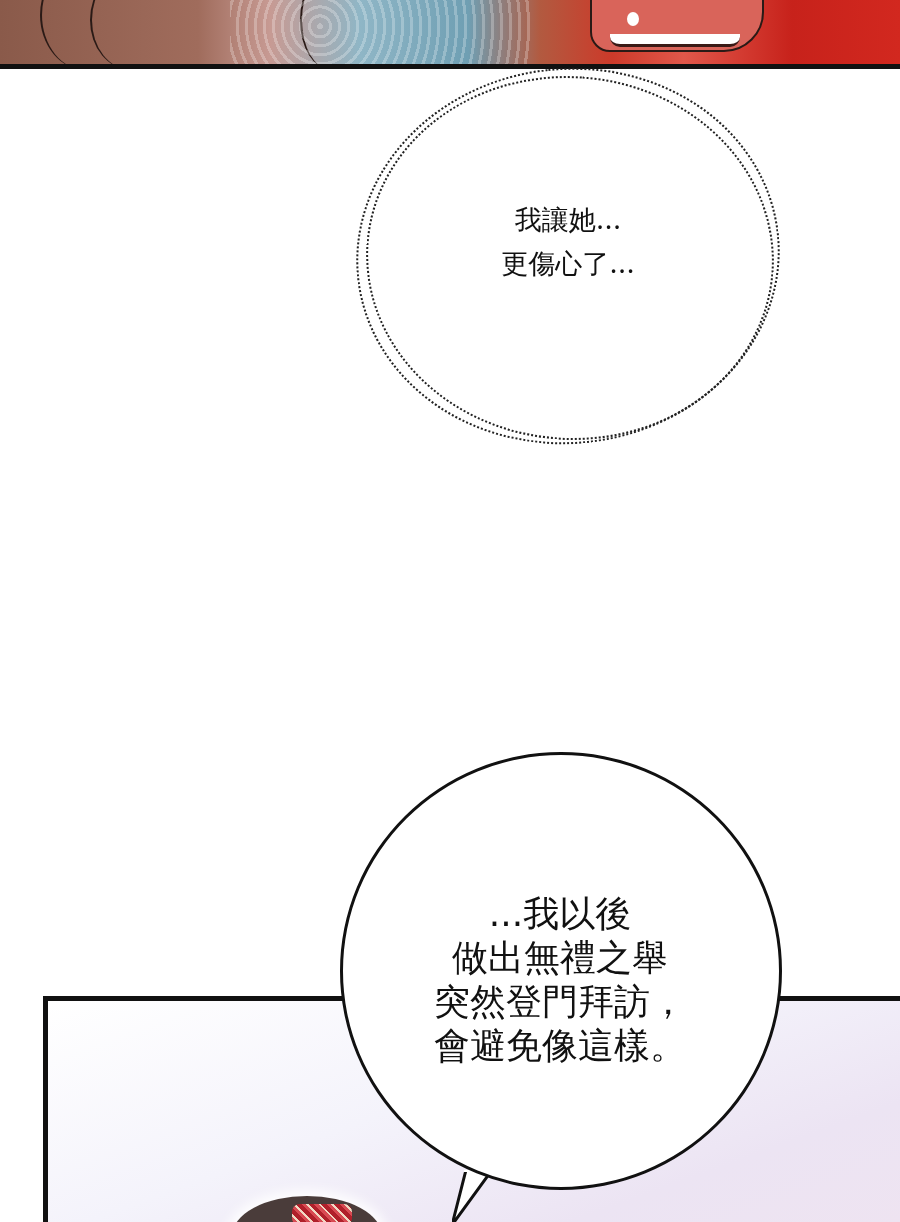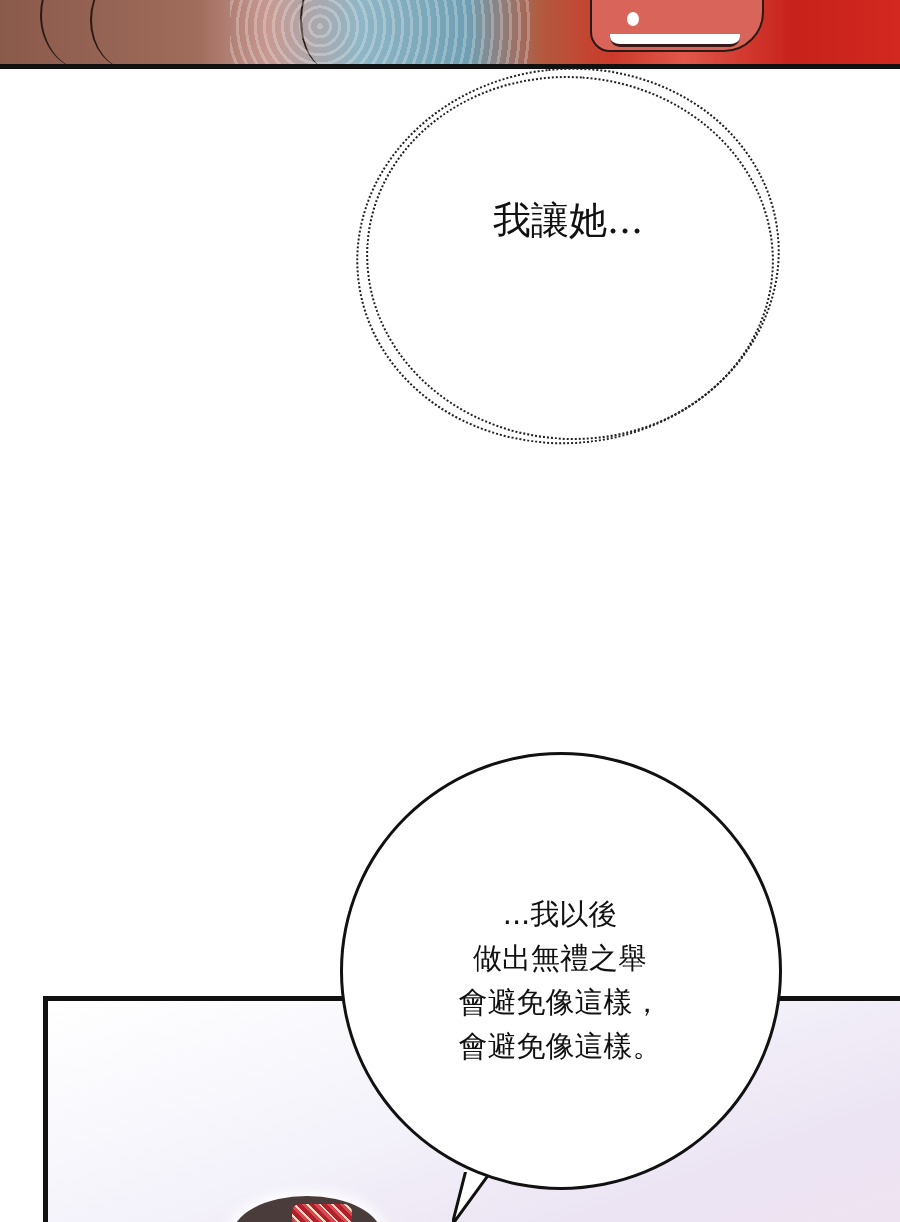--- a/index.html
+++ b/index.html
@@ -15,37 +15,37 @@
   .panel-top .mouth { position:absolute; left:610px; top:34px; width:130px; height:10px; background:#fff; border-bottom:3px solid #3a1a16; border-radius:0 0 10px 10px; }
   .panel-top .dot { position:absolute; left:627px; top:12px; width:12px; height:14px; border-radius:50%; background:#fff; }
   .panel-border-bottom { position:absolute; left:0; top:64px; width:900px; height:5px; background:#111; }
 
   
   .whisper { position:absolute; left:352px; top:68px; width:432px; height:376px; }
   .whisper .ring { position:absolute; border-radius:50%; border:2px dotted #222; }
   .whisper .r1 { left:4px; top:0; width:420px; height:372px; transform:rotate(-6deg); }
   .whisper .r2 { left:14px; top:8px; width:404px; height:360px; transform:rotate(4deg); }
   .whisper .text { position:absolute; left:0; top:130px; width:432px; text-align:center;
-    font-family:"DejaVu Serif", serif; font-size:38px; line-height:44px; color:#111; }
+    font-family:"DejaVu Serif", serif; font-size:27px; line-height:44px; color:#111; }
 
   
   .panel-bottom { position:absolute; left:43px; top:996px; width:900px; height:260px;
     border-left:5px solid #111; border-top:5px solid #111;
     background: linear-gradient(160deg, #ffffff 0%, #f4f3fb 40%, #ece4f3 70%, #efe3f0 100%); }
   .head { position:absolute; left:232px; top:1196px; width:150px; height:80px; border-radius:50% 50% 0 0;
     background:#4a3c3a; box-shadow:0 0 12px 6px rgba(255,255,255,0.9); }
   .hairpin { position:absolute; left:292px; top:1204px; width:60px; height:22px; border-radius:8px;
     background: repeating-linear-gradient(45deg, #b0202a 0 4px, #d84a52 4px 7px, #f1d9c4 7px 9px); }
 
   
   .speech { position:absolute; left:340px; top:752px; width:444px; height:440px; }
   .speech .ellipse { position:absolute; left:0; top:0; width:436px; height:432px; border:3px solid #111; border-radius:50%; background:#fff; }
   .speech svg.tail { position:absolute; left:112px; top:418px; }
   .speech .text { position:absolute; left:0; top:140px; width:440px; text-align:center;
-    font-family:"DejaVu Sans", sans-serif; font-size:29px; line-height:44px; color:#111; }
+    font-family:"DejaVu Sans", sans-serif; font-size:36px; line-height:44px; color:#111; }
   .line { display:block; white-space:nowrap; }
 </style>
 </head>
 <body>
 
 <div class="panel-top">
   <div class="hair" style="left:40px;top:-40px;width:90px;height:110px;"></div>
   <div class="hair" style="left:90px;top:-30px;width:80px;height:100px;"></div>
   <div class="hair" style="left:300px;top:-30px;width:60px;height:100px;"></div>
   <div class="lace"></div>
@@ -53,32 +53,33 @@
   <div class="dot"></div>
   <div class="mouth"></div>
 </div>
 <div class="panel-border-bottom"></div>
 
 <div class="whisper">
   <div class="ring r1"></div>
   <div class="ring r2"></div>
   <div class="text">
     <span class="line">我讓她...</span>
+    <span class="line">更傷心了...</span>
   </div>
 </div>
 
 <div class="panel-bottom"></div>
 <div class="head"></div>
 <div class="hairpin"></div>
 
 <div class="speech">
   <svg class="tail" width="60" height="60" viewBox="0 0 60 60">
     <path d="M14 0 L0 55 L40 0 Z" fill="#fff" stroke="#111" stroke-width="3" stroke-linejoin="miter"></path>
     <rect x="12" y="-4" width="30" height="6" fill="#fff"></rect>
   </svg>
   <div class="ellipse"></div>
   <div class="text">
     <span class="line">...我以後</span>
     <span class="line">做出無禮之舉</span>
-    <span class="line">會避免像這樣，</span>
+    <span class="line">突然登門拜訪，</span>
     <span class="line">會避免像這樣。</span>
   </div>
 </div>
 
 </body></html>

